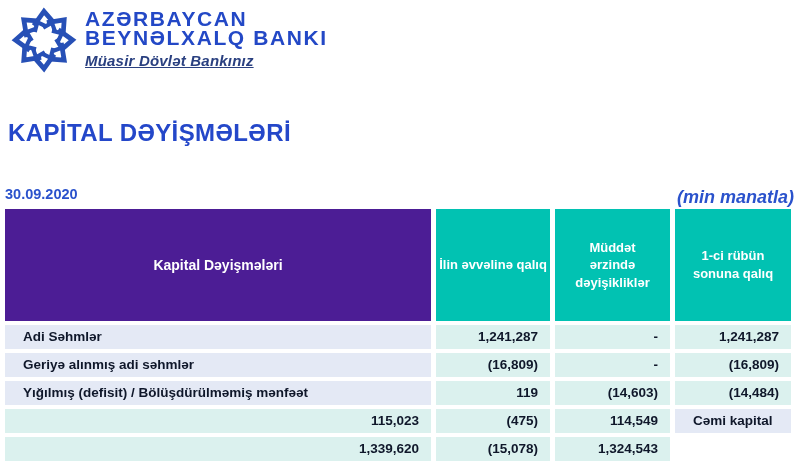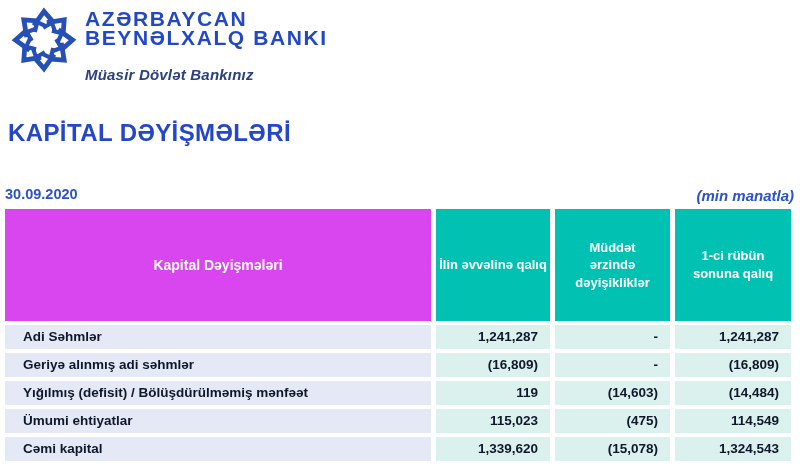--- a/index.html
+++ b/index.html
@@ -12,51 +12,51 @@
   }
 
   
   .logo-mark { position: absolute; top: 3px; left: 10px; width: 68px; height: 74px; }
   .brand-text { position: absolute; top: 9px; left: 85px; }
   .brand-line {
     color: #2348c6; font-weight: 800; font-size: 21px;
     letter-spacing: 1.6px; line-height: 19px; white-space: nowrap;
   }
   .slogan {
-    margin-top: 19px; color: #2a4080; font-style: italic;
-    font-weight: 700; font-size: 15px; letter-spacing: .2px; white-space: nowrap;
+    margin-top: 5px; color: #2a4080; font-style: italic;
+    font-weight: 700; font-size: 15px; letter-spacing: .2px; white-space: nowrap; text-decoration: underline;
   }
 
   
   .page-title {
     position: absolute; top: 119px; left: 8px; width: 100%;
     color: #2447c9; font-size: 24px;
     font-weight: 800; letter-spacing: .4px;
   }
   .report-date {
     position: absolute; left: 5px; top: 186px;
     color: #2a52cc; font-weight: 700; font-size: 14.5px;
   }
   .unit-note {
     position: absolute; right: 6px; top: 187px;
-    color: #2a52cc; font-style: italic; font-weight: 600; font-size: 15px;
+    color: #2a52cc; font-style: italic; font-weight: 600; font-size: 18px;
   }
 
   
   .table {
     position: absolute; top: 209px; left: 5px;
     display: grid;
     grid-template-columns: 426px 114px 115px 116px;
     column-gap: 5px; row-gap: 4px;
   }
   .hdr {
     height: 112px; display: flex; align-items: center; justify-content: center;
     color: #ffffff; font-weight: 700; text-align: center;
   }
-  .hdr-label { background: #d946ef; font-size: 14px; }
+  .hdr-label { background: #4c1d95; font-size: 14px; }
   .hdr-teal  { background: #01c2b2; font-size: 13px; line-height: 1.35; white-space: pre-line; }
   .cell {
     height: 24px; line-height: 24px; font-size: 13.5px;
     font-weight: 700; color: #0f172a; white-space: nowrap; overflow: hidden;
   }
   .lbl { background: #e4e9f5; padding-left: 18px; text-align: left; }
   .num { background: #dbf1ee; padding-right: 12px; text-align: right; }
 </style>
 </head>
 <body>
@@ -112,21 +112,20 @@
   <div class="cell lbl">Geriyə alınmış adi səhmlər</div>
   <div class="cell num">(16,809)</div>
   <div class="cell num">-</div>
   <div class="cell num">(16,809)</div>
 
   <div class="cell lbl">Yığılmış (defisit) / Bölüşdürülməmiş mənfəət</div>
   <div class="cell num">119</div>
   <div class="cell num">(14,603)</div>
   <div class="cell num">(14,484)</div>
 
-  <div class="cell lbl">Ümumi ehtiyatlar</div>
   <div class="cell num">115,023</div>
   <div class="cell num">(475)</div>
   <div class="cell num">114,549</div>
 
   <div class="cell lbl">Cəmi kapital</div>
   <div class="cell num">1,339,620</div>
   <div class="cell num">(15,078)</div>
   <div class="cell num">1,324,543</div>
 </div>
 

